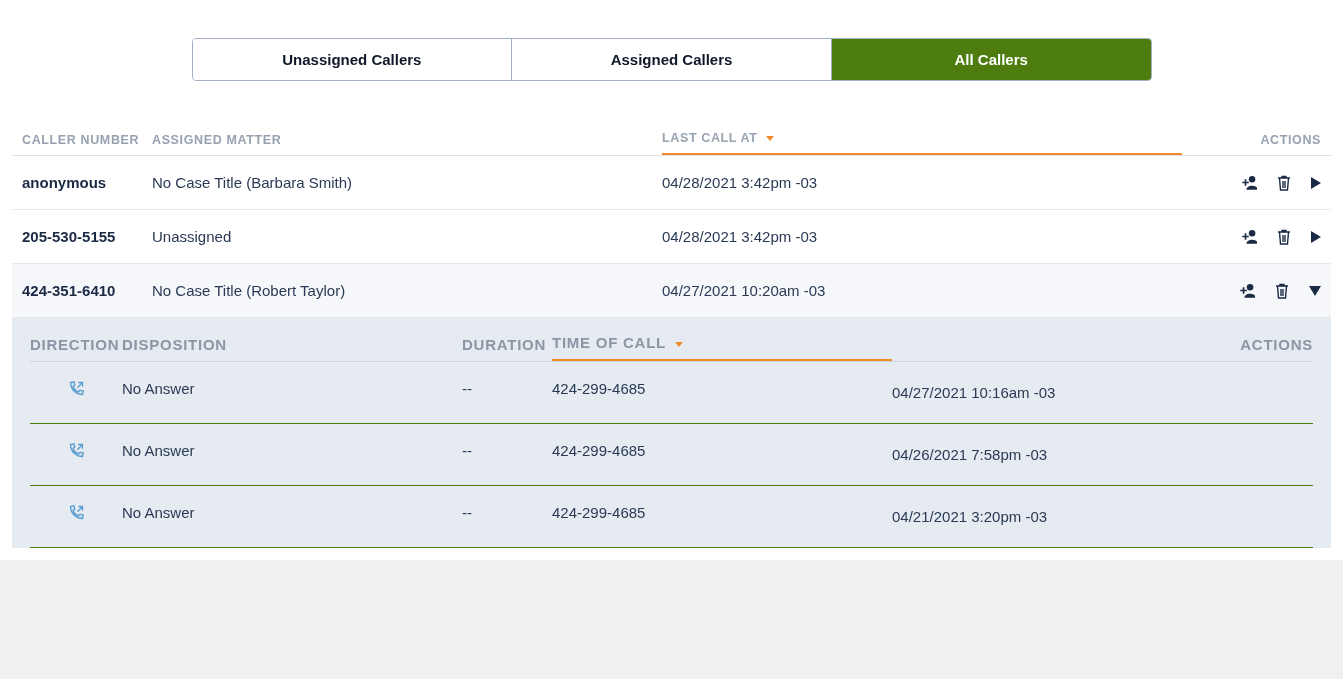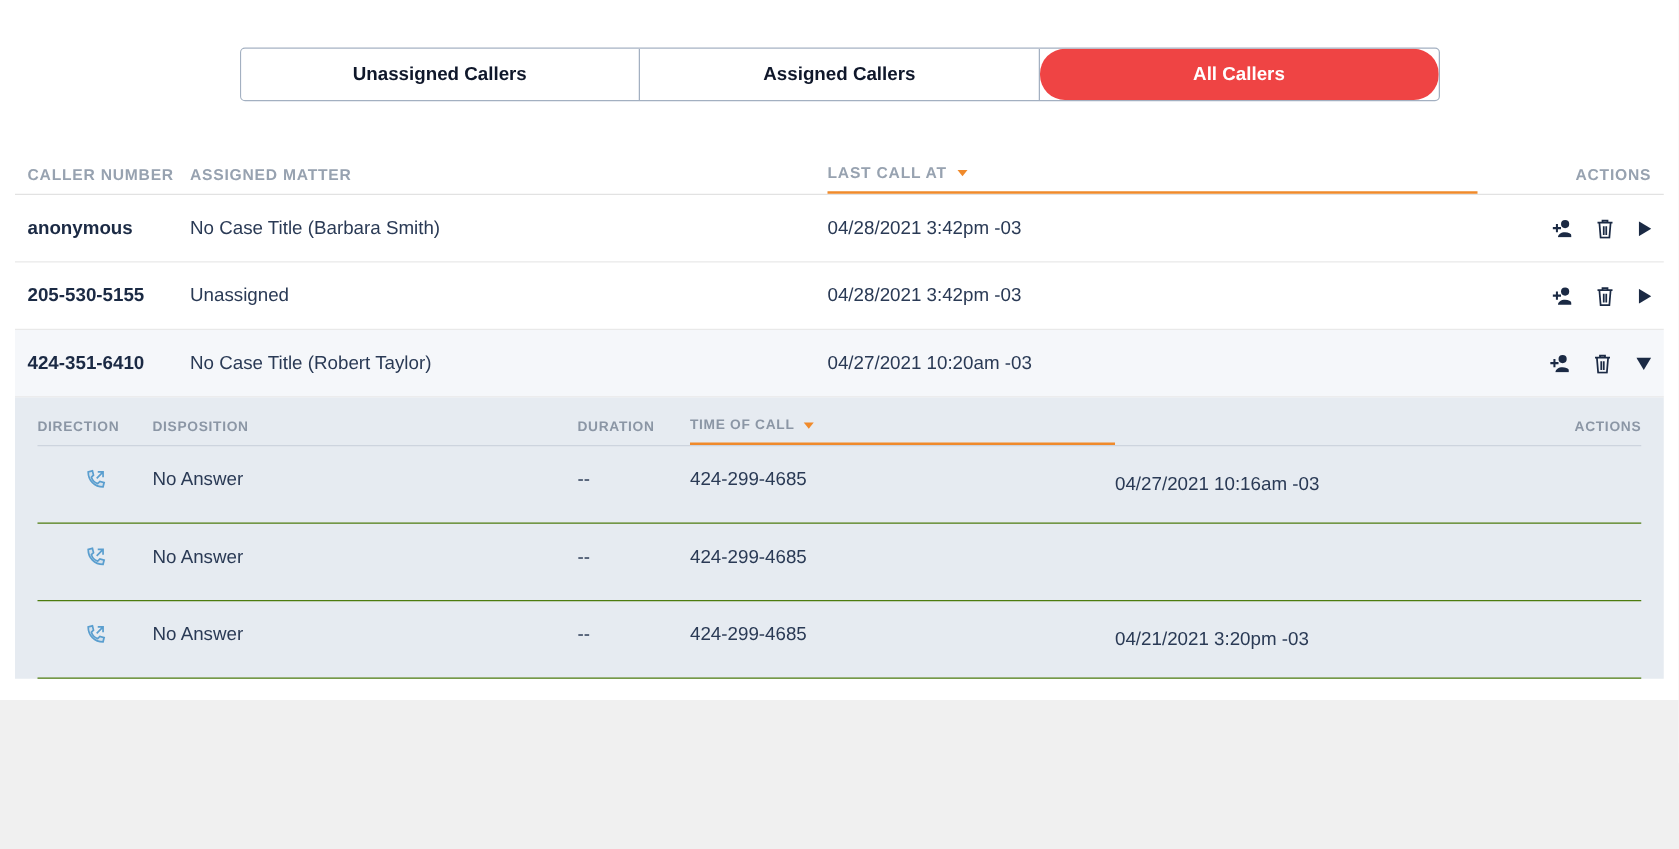--- a/index.html
+++ b/index.html
@@ -29,21 +29,21 @@
       flex: 1;
       text-align: center;
       padding: 12px 0;
       font-weight: 600;
       color: #0f172a;
       background: #fff;
       border-right: 1px solid #a3b0c1;
       cursor: pointer;
     }
     .tab:last-child { border-right: none; }
-    .tab.active { background: #ef4444; color: #fff; border-radius: 20px; }
+    .tab.active { background: #4d7c0f; color: #fff; }
 
     
     .headers {
       display: flex;
       align-items: flex-end;
       padding: 0 10px;
       color: #97a2b0;
       font-size: 12.5px;
       letter-spacing: 0.05em;
       font-weight: 700;
@@ -93,21 +93,21 @@
 
     
     .sub {
       background: #e6ebf1;
       padding: 16px 18px 0 18px;
     }
     .sub-headers {
       display: flex;
       align-items: flex-end;
       color: #8b96a5;
-      font-size: 11px;
+      font-size: 15px;
       font-weight: 700;
       letter-spacing: 0.05em;
       border-bottom: 1px solid #cdd4de;
     }
     .s-dir   { width: 92px; padding-bottom: 8px; }
     .s-disp  { width: 340px; padding-bottom: 8px; }
     .s-dur   { width: 90px; padding-bottom: 8px; }
     .s-agent { width: 340px; padding-bottom: 8px; }
     .s-time  { width: 340px; position: relative; }
     .s-act   { flex: 1; text-align: right; padding-bottom: 8px; }
@@ -260,20 +260,21 @@
         <span class="phone-icon">
           <svg width="17" height="17" viewBox="0 0 20 20" fill="none" stroke="currentColor" stroke-width="1.6">
               <path d="M3 3c0 8 6 14 14 14l1-4-4-1-2 2c-3-1-5-3-6-6l2-2-1-4-4 1z" fill="currentColor" fill-opacity="0.12"></path>
               <path d="M12 3h5v5M17 3l-6 6"></path>
             </svg>
         </span>
       </div>
       <div class="s-disp">No Answer</div>
       <div class="s-dur">--</div>
       <div class="s-agent">424-299-4685</div>
+      <div class="s-time">04/26/2021 7:58pm -03</div>
       <div class="s-act"></div>
     </div>
 
     <div class="sub-row">
       <div class="s-dir">
         <span class="phone-icon">
           <svg width="17" height="17" viewBox="0 0 20 20" fill="none" stroke="currentColor" stroke-width="1.6">
               <path d="M3 3c0 8 6 14 14 14l1-4-4-1-2 2c-3-1-5-3-6-6l2-2-1-4-4 1z" fill="currentColor" fill-opacity="0.12"></path>
               <path d="M12 3h5v5M17 3l-6 6"></path>
             </svg>

